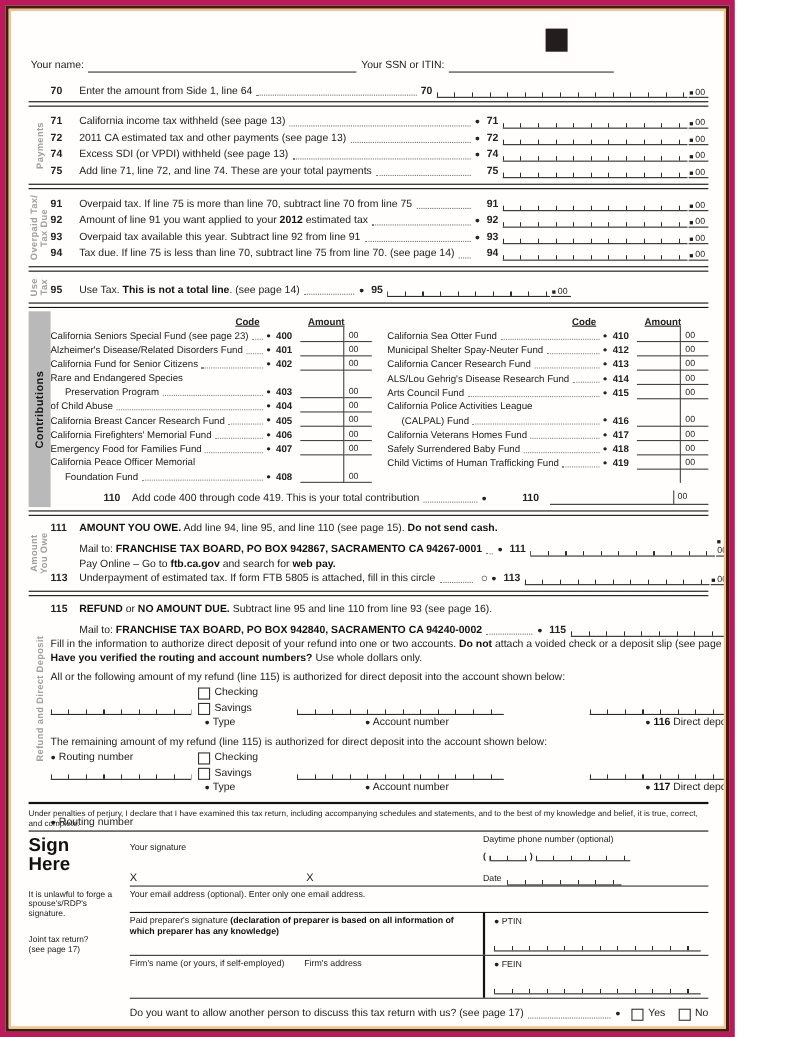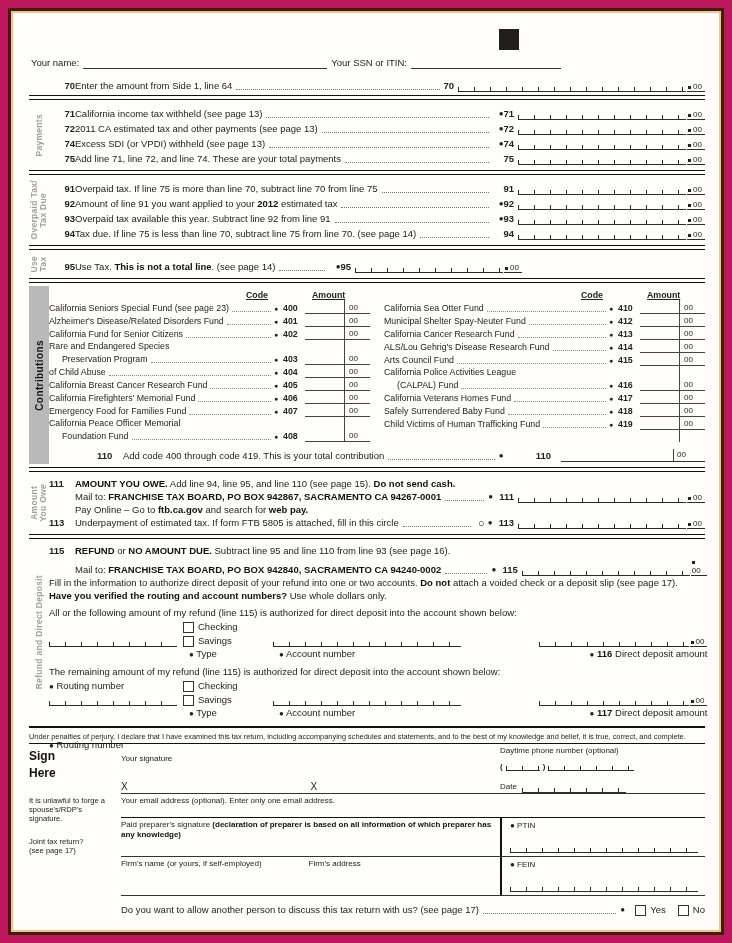--- a/index.html
+++ b/index.html
@@ -1,38 +1,38 @@
 <!DOCTYPE html>
 <html><head>
 <meta charset="utf-8">
 <style>
   html,body{margin:0;padding:0;}
   body{width:732px;height:943px;background:#fff;}
-  .frame{width:732px;height:943px;box-sizing:border-box;border:8px solid #be185d;}
+  .frame{width:668px;height:943px;box-sizing:border-box;border:5px solid #be185d;}
   .frame2{width:100%;height:100%;box-sizing:border-box;border:3px solid #411d0e;}
   .frame3{width:100%;height:100%;box-sizing:border-box;border:2px solid #f5c289;background:#fffefc;overflow:hidden;}
   .page{position:relative;width:100%;height:100%;box-sizing:border-box;padding:30px 14px 0 16px;
         font-family:"Liberation Sans",sans-serif;font-size:9.5px;color:#222;line-height:12px;}
   b{color:#111;}
   
   .regsq{position:absolute;width:20px;height:21px;background:#241d1d;}
   
   .hrd{height:3px;border-top:1px solid #111;border-bottom:1.6px solid #111;margin:3px 0;}
   .hr1{border-top:1.4px solid #111;margin:2px 0;}
   
   .namerow{display:flex;align-items:flex-end;margin:14px 0 8px 2px;width:530px;}
   .uline{border-bottom:1px solid #333;height:11px;}
   .fl1{flex:1;}
   
   .sec{display:flex;}
   .side{width:20px;flex-shrink:0;display:flex;align-items:center;justify-content:center;}
   .vlabel{writing-mode:vertical-rl;transform:rotate(180deg);white-space:pre-line;color:#a0a0a0;
           font-weight:bold;font-size:8.5px;line-height:9px;letter-spacing:.3px;text-align:center;}
   .secbody{flex:1;padding:2px 0;}
-  .trow{display:flex;align-items:flex-end;height:15px;text-align:right;}
+  .trow{display:flex;align-items:flex-end;height:15px;}
   .tnum{width:26px;font-weight:bold;flex-shrink:0;}
   .tdesc{white-space:nowrap;}
   .dots{flex:1;min-width:6px;margin:0 4px 2px 4px;border-bottom:1.4px dotted #777;height:8px;}
   .dotsf{width:46px;margin:0 4px 2px 4px;border-bottom:1.4px dotted #777;height:8px;}
   .bulr{width:11px;flex-shrink:0;font-size:8px;line-height:12px;}
   .bul{font-size:8px;}
   .trnum{font-weight:bold;margin-right:4px;}
   .comb{position:relative;display:inline-block;height:11px;border-bottom:1.3px solid #2b2b2b;vertical-align:bottom;flex-shrink:0;
         background:repeating-linear-gradient(to right,#2b2b2b 0 1px,transparent 1px 16px) left bottom no-repeat;background-size:100% 4px;}
   .comb-std{width:168px;}
@@ -74,26 +74,26 @@
   .indent{width:26px;flex-shrink:0;}
   .circle{font-size:11px;margin:0 3px;line-height:11px;}
   
   .ddintro{margin:5px 0 2px 0;}
   .ddcheckrow{display:flex;align-items:center;gap:4px;margin:1px 0 1px 134px;height:12px;}
   .cb{display:inline-block;width:9px;height:9px;border:1px solid #333;background:#fff;flex-shrink:0;vertical-align:middle;}
   .ddmain{display:flex;align-items:flex-end;height:13px;}
   .ddtype{width:96px;display:flex;align-items:center;gap:4px;padding-left:6px;box-sizing:border-box;}
   .ddsp{flex:1;}
   .ddlabels{display:flex;align-items:flex-start;height:13px;margin-top:1px;}
-  .ddl1{width:134px;margin-top:32px;}.ddl2{width:96px;padding-left:6px;box-sizing:border-box;}.ddl3{width:188px;}.ddlsp{flex:1;}
+  .ddl1{width:134px;margin-top:32px;}.ddl2{width:96px;padding-left:6px;box-sizing:border-box;}.ddl3{width:188px;text-align:center;}.ddlsp{flex:1;}
   
   .perjury{font-size:7.4px;line-height:9px;border-bottom:1.2px solid #111;padding:2px 0 2px 0;}
   .signwrap{display:flex;}
   .signleft{width:92px;flex-shrink:0;padding-top:4px;}
-  .signtitle{font-size:12px;font-weight:bold;line-height:17px;white-space:pre-line;color:#111;}
+  .signtitle{font-size:17px;font-weight:bold;line-height:17px;white-space:pre-line;color:#111;}
   .signnote{font-size:7.6px;line-height:9px;margin-top:14px;width:78px;}
   .signright{flex:1;}
   .srow1{display:flex;font-size:8px;line-height:9px;padding-top:2px;align-items:center;}
   .sc1{flex:1.25;}.sc2{flex:1.55;}.sc3{width:205px;flex-shrink:0;}
   .phline{display:flex;align-items:flex-end;margin-top:4px;gap:3px;font-weight:bold;}
   .sigxrow{display:flex;align-items:flex-end;border-bottom:1px solid #333;height:22px;}
   .sigx{font-size:10px;}
   .sigfill{flex:1;}
   .daterow{width:205px;display:flex;align-items:flex-end;gap:5px;flex-shrink:0;font-size:8px;}
   .emailrow{font-size:8px;border-bottom:1.4px solid #111;padding:1px 0 10px 0;}

